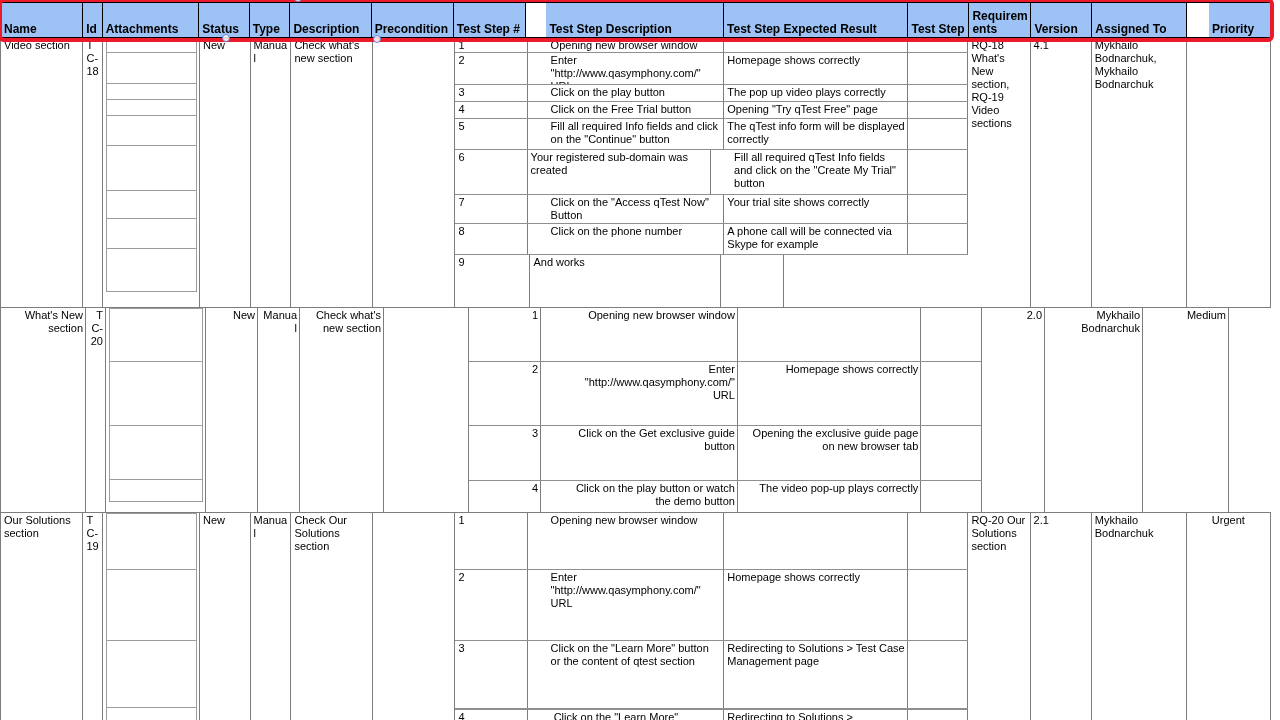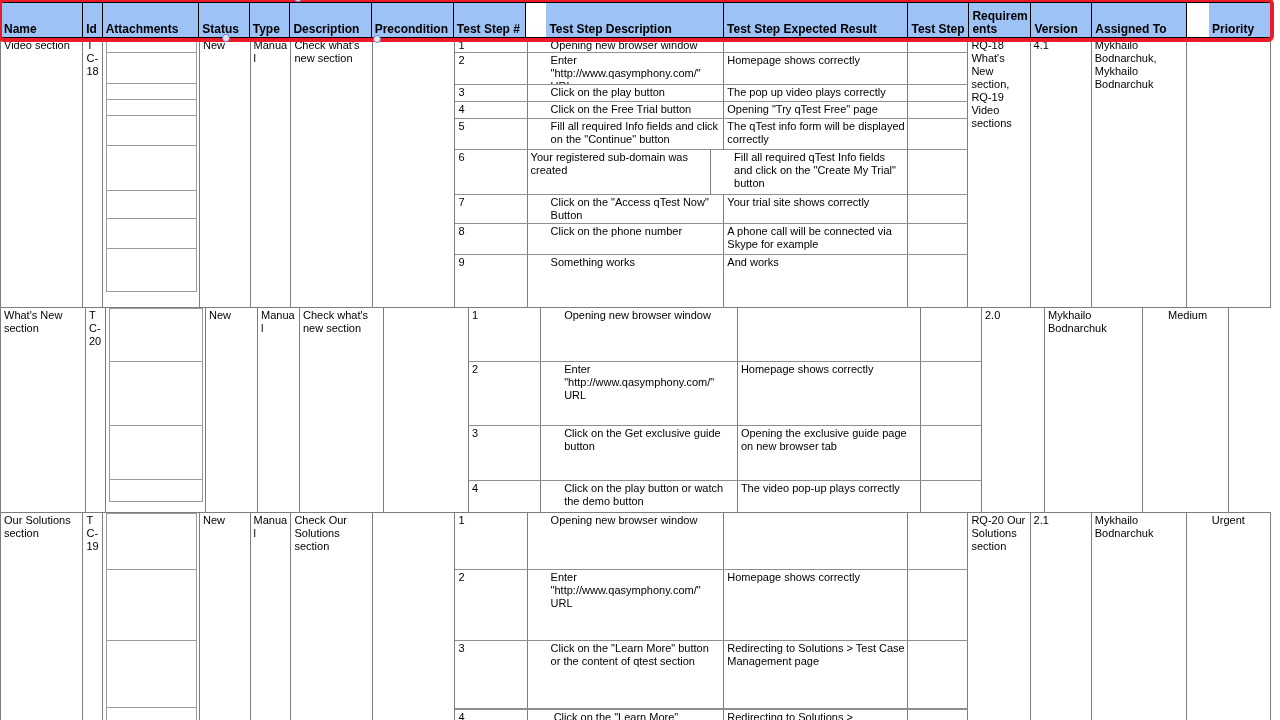--- a/index.html
+++ b/index.html
@@ -158,32 +158,31 @@
           <div class="cell c-stepatt"></div>
         </div>
         <div class="steprow" style="height:31px;">
           <div class="cell c-stepnum">8</div>
           <div class="cell c-stepdesc">Click on the phone number</div>
           <div class="cell c-stepexp">A phone call will be connected via Skype for example</div>
           <div class="cell c-stepatt"></div>
         </div>
         <div class="steprow" style="height:52px;">
           <div class="cell c-stepnum">9</div>
-          <div class="cell c-stepdesc">Something works</div>
           <div class="cell c-stepexp">And works</div>
           <div class="cell c-stepatt"></div>
         </div>
       </div>
       <div class="cell c-req">RQ-18 What's New section, RQ-19 Video sections</div>
       <div class="cell c-version">4.1</div>
       <div class="cell c-assigned">Mykhailo Bodnarchuk, Mykhailo Bodnarchuk</div>
       <div class="cell c-priority"></div>
     </div>
 
-    <div class="trow" style="height:205px;">
+    <div class="trow" style="height:205px;text-align:right;">
       <div class="cell c-name">What's New section</div>
       <div class="cell c-id wrapany">TC-20</div>
       <div class="cell c-attach attach-cell">
         <div class="attach-box" style="height:54px;"></div>
         <div class="attach-box" style="height:65px;"></div>
         <div class="attach-box" style="height:55px;"></div>
         <div class="attach-box" style="height:23px;"></div>
       </div>
       <div class="cell c-status">New</div>
       <div class="cell c-type wrapany">Manual</div>

